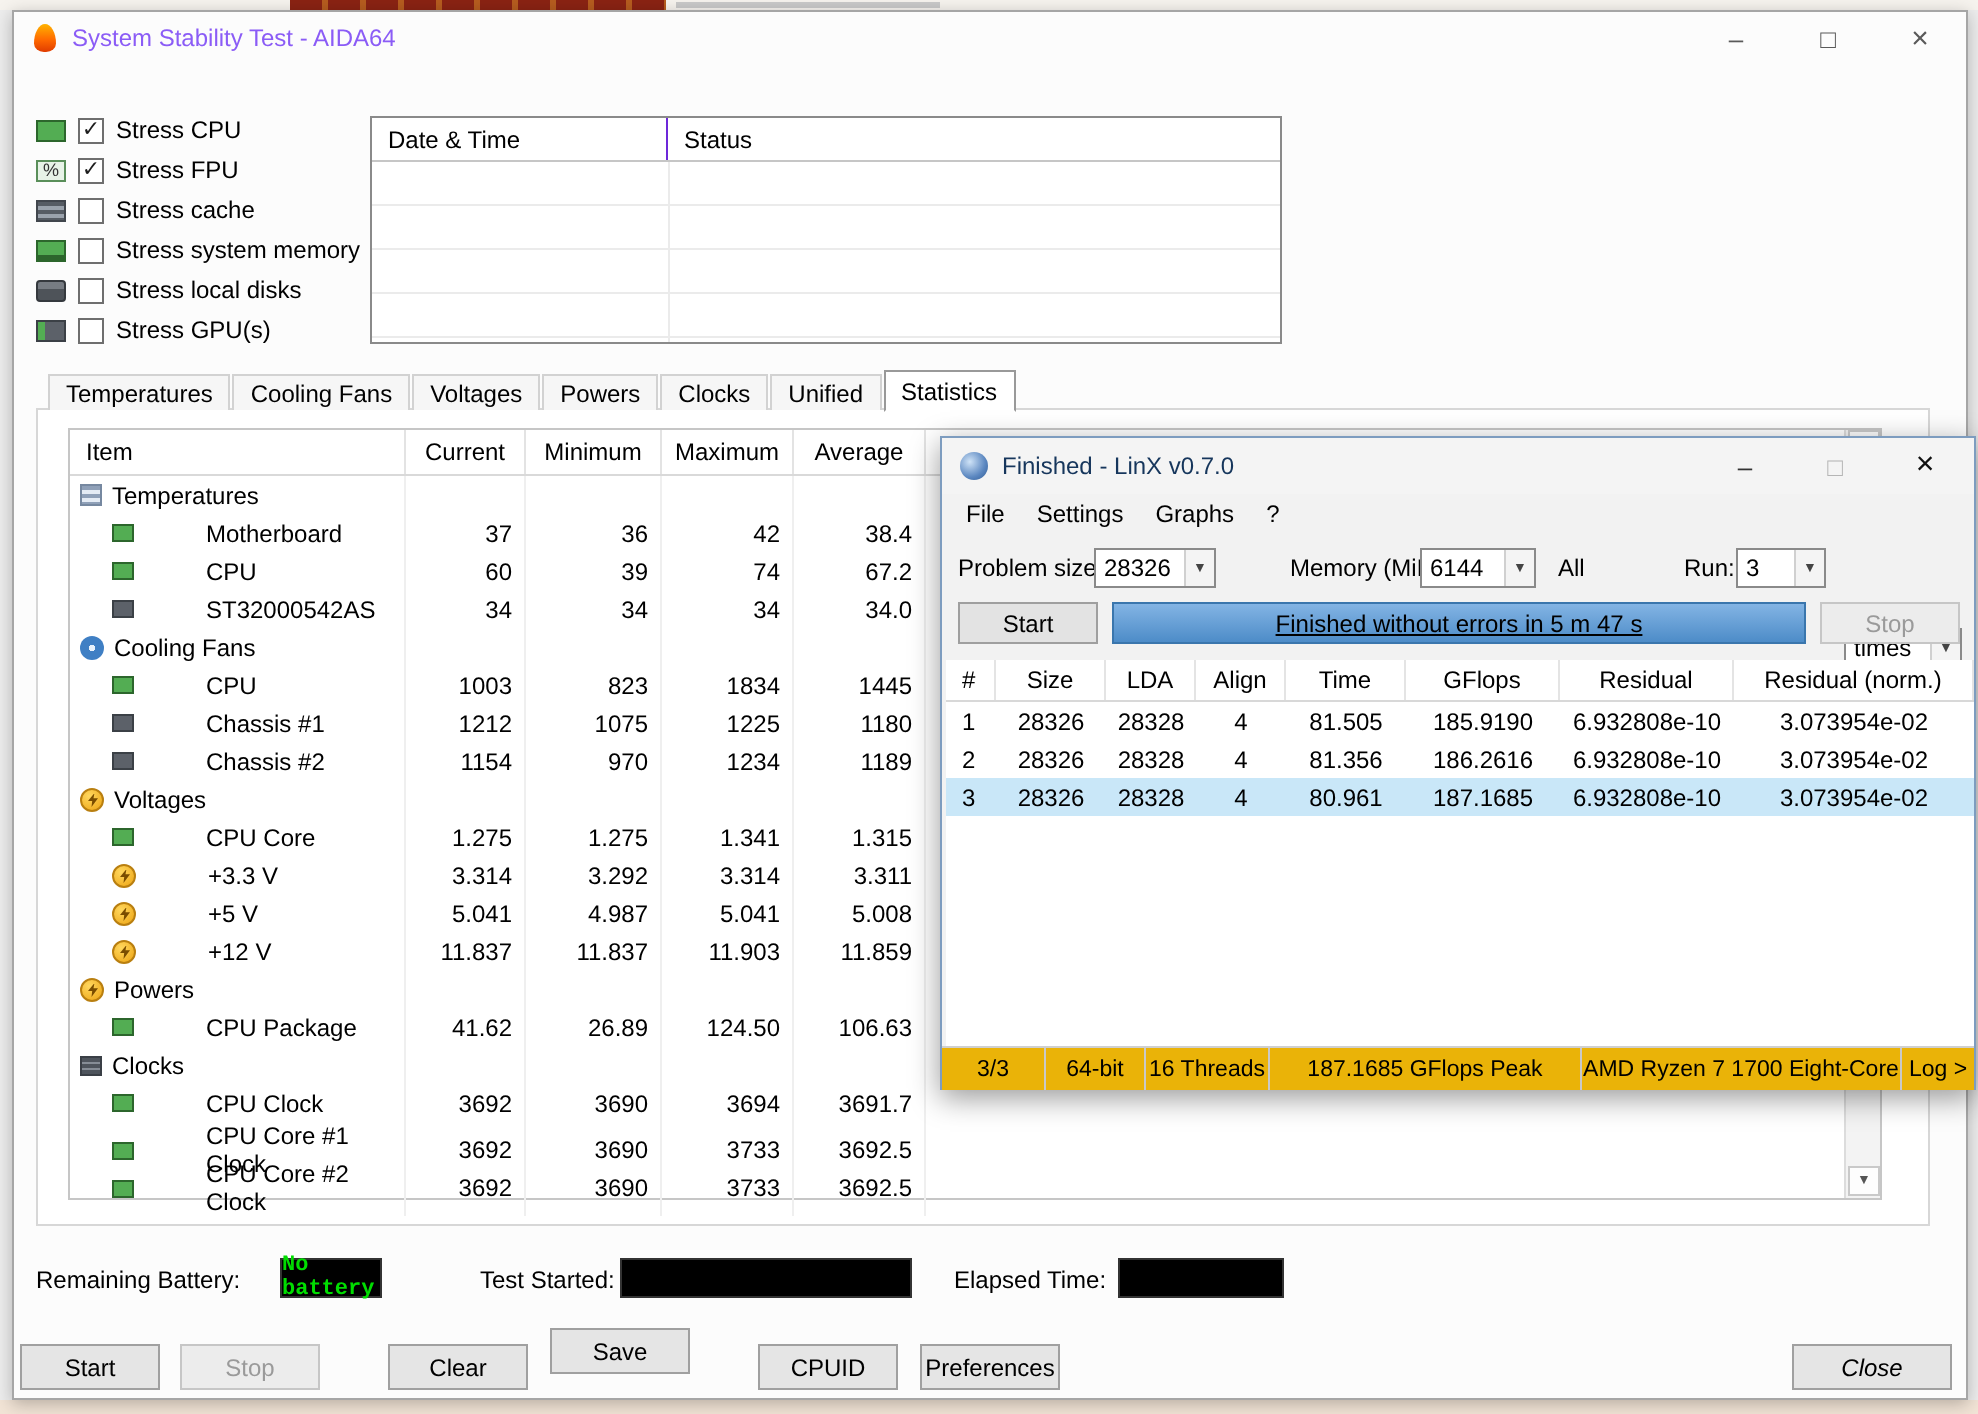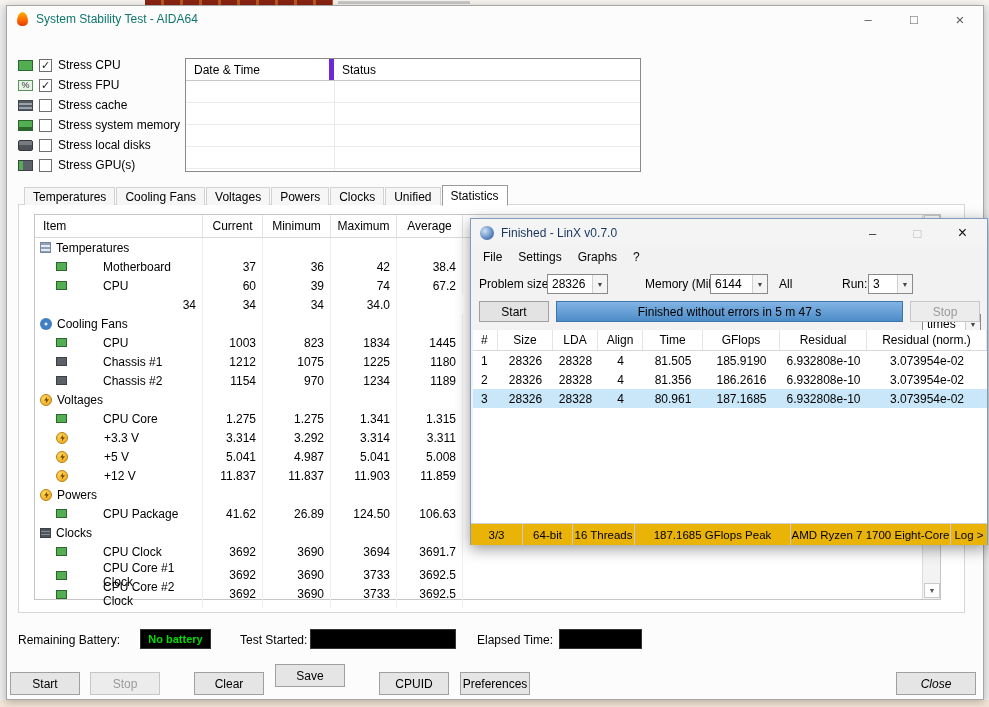--- a/index.html
+++ b/index.html
@@ -9,42 +9,42 @@
   
   .topstrip{position:absolute;left:0;top:0;width:989px;height:5px;background:#f6f3ee;}
   .ts1{position:absolute;left:145px;top:0;width:188px;height:5px;background:repeating-linear-gradient(90deg,#8a2313 0 16px,#b65c1f 16px 19px);}
   .ts2{position:absolute;left:338px;top:1px;width:132px;height:3px;background:#c9c9c9;}
   .botstrip{position:absolute;left:0;top:700px;width:989px;height:7px;background:#f2e4d6;}
 
   
   .mwin{position:absolute;left:6px;top:5px;width:978px;height:695px;background:#fcfcfc;border:1px solid #a6a6a6;box-shadow:0 2px 8px rgba(0,0,0,.25);}
   .mtitlebar{position:absolute;left:7px;top:6px;width:976px;height:26px;display:flex;align-items:center;background:#fcfcfc;}
   .flame{width:11px;height:14px;margin-left:10px;background:linear-gradient(180deg,#ffb300,#ff6a00 55%,#e03c00);border-radius:50% 50% 45% 45%/70% 70% 30% 30%;}
-  .mtitle-text{margin-left:8px;color:#0f766e;}
+  .mtitle-text{margin-left:8px;color:#8b5cf6;}
   .wbtns{position:absolute;right:0;top:0;height:26px;display:flex;}
   .wbtn{width:46px;height:26px;display:flex;align-items:center;justify-content:center;color:#5a5a5a;font-size:13px;}
   .wbtn.close{font-size:15px;}
 
   
   .opts{position:absolute;left:18px;top:55px;z-index:1;}
   .opt{display:flex;align-items:center;height:20px;gap:6px;}
   .oi{width:15px;height:11px;flex:none;}
   .oi-cpu{background:#53ad53;border:1px solid #2c662c;}
   .oi-fpu{background:#e7f3e7;border:1px solid #5a8f5a;display:flex;align-items:center;justify-content:center;font-size:9px;color:#333;line-height:1;}
   .oi-cache{background:repeating-linear-gradient(180deg,#565c64 0 2px,#9aa2ac 2px 4px);border:1px solid #41464d;}
   .oi-mem{background:linear-gradient(180deg,#53ad53 0 70%,#2c662c 70% 100%);border:1px solid #2c662c;}
   .oi-hdd{background:linear-gradient(180deg,#777c83 0 40%,#4e5359 40%);border:1px solid #35393e;border-radius:2px;}
   .oi-gpu{background:linear-gradient(90deg,#53ad53 0 28%,#5c6169 28%);border:1px solid #3b4046;}
   .cb{width:13px;height:13px;border:1px solid #6e6e6e;background:#fff;display:flex;align-items:center;justify-content:center;font-size:11px;line-height:1;color:#1d1d1d;flex:none;}
 
   
   .elog{position:absolute;left:185px;top:58px;width:456px;height:114px;border:1px solid #8a8a8a;background:#fff;z-index:1;}
   .ehead{display:grid;grid-template-columns:148px 1fr;height:22px;border-bottom:1px solid #c6c6c6;align-items:center;}
   .ehead .hc{padding-left:8px;height:100%;display:flex;align-items:center;}
-  .ehead .hc:first-child{border-right:5px solid #6d28d9;}
+  .ehead .hc:first-child{border-right:1px solid #6d28d9;}
   .erow{height:22px;border-bottom:1px solid #ebebeb;}
   .ediv{position:absolute;left:148px;top:22px;bottom:0;width:1px;background:#ebebeb;}
 
   
   .tabs{position:absolute;left:24px;top:184px;height:21px;display:flex;align-items:flex-end;z-index:3;}
   .tab{height:18px;display:flex;align-items:center;padding:0 8px;background:#f6f6f6;border:1px solid #d2d2d2;border-bottom:none;margin-right:1px;}
   .tab.active{height:21px;background:#fff;border:1px solid #999;border-bottom:1px solid #fff;margin-bottom:-1px;}
 
   
   .panel{position:absolute;left:18px;top:204px;width:947px;height:409px;border:1px solid #d7d7d7;background:#fff;z-index:0;}
@@ -95,21 +95,21 @@
   .lwbtn.max{color:#b5b5b5;}
   .lwbtn.close{font-size:16px;color:#111;}
   .lmenu{position:absolute;left:0;top:28px;width:516px;height:20px;display:flex;align-items:center;padding-left:4px;background:#f2f2f2;}
   .mi{padding:0 8px;height:20px;display:flex;align-items:center;}
   .llabel{position:absolute;}
   .sel{position:absolute;height:20px;border:1px solid #8a8a8a;background:#fff;display:flex;align-items:stretch;}
   .sel .v{flex:1;display:flex;align-items:center;padding-left:4px;}
   .sel .ar{width:15px;display:flex;align-items:center;justify-content:center;font-size:7px;color:#444;border-left:1px solid #d0d0d0;background:#f4f4f4;}
   .lbtn{position:absolute;height:21px;background:#e3e3e3;border:1px solid #9f9f9f;font-family:inherit;font-size:12px;display:flex;align-items:center;justify-content:center;}
   .lbtn.disabled{color:#9a9a9a;background:#ececec;border-color:#c6c6c6;}
-  .lprogress{position:absolute;left:85px;top:82px;width:347px;height:21px;border:1px solid #3a76ad;background:linear-gradient(180deg,#83b4e4,#4d8cc8);display:flex;align-items:center;justify-content:center;color:#000;}
+  .lprogress{position:absolute;left:85px;top:82px;width:347px;height:21px;border:1px solid #3a76ad;background:linear-gradient(180deg,#83b4e4,#4d8cc8);display:flex;align-items:center;justify-content:center;color:#000;text-decoration:underline;}
   .ltable{position:absolute;left:2px;top:111px;width:514px;height:193px;background:#fff;}
   .lhead,.lrow{display:grid;grid-template-columns:25px 55px 45px 45px 60px 77px 87px 1fr;}
   .lhead{height:21px;border-bottom:1px solid #d8d8d8;}
   .lhead .lc{display:flex;align-items:center;justify-content:center;border-right:1px solid #e4e4e4;height:100%;}
   .lrow{height:19px;}
   .lrow .lc{display:flex;align-items:center;justify-content:center;height:100%;}
   .lhead .lc.first,.lrow .lc.first{justify-content:flex-start;padding-left:8px;}
   .lrow.selected{background:#c9e7f8;}
   .lstatus{position:absolute;left:0;top:304px;width:516px;height:22px;background:#eab308;border-top:1px solid #cfcfcf;display:flex;}
   .lseg{display:flex;align-items:center;justify-content:center;border-right:1px solid #c9c9c9;font-size:11.5px;white-space:nowrap;overflow:hidden;}
@@ -235,20 +235,24 @@
           <span class="ic ic-chip"></span>
           <span>CPU</span>
         </div>
       <div class="sc cn">60</div>
         <div class="sc cn">39</div>
         <div class="sc cn">74</div>
         <div class="sc cn">67.2</div>
         <div class="sc cf"></div>
     </div>
     <div class="srow sub">
+      <div class="sc ci">
+          <span class="ic ic-dark"></span>
+          <span>ST32000542AS</span>
+        </div>
       <div class="sc cn">34</div>
         <div class="sc cn">34</div>
         <div class="sc cn">34</div>
         <div class="sc cn">34.0</div>
         <div class="sc cf"></div>
     </div>
     <div class="srow grp">
       <div class="sc ci">
           <span class="ic ic-fan"></span>
           <span>Cooling Fans</span>
@@ -415,21 +419,21 @@
     </div>
   </div>
 
   <div class="sbar">
     <div class="sbtn up">▲</div>
     <div class="sthumb"></div>
     <div class="sbtn down">▼</div>
   </div>
 
   <span class="flabel" style="left:18px;top:633px;">Remaining Battery:</span>
-  <div class="blackbox" style="left:140px;top:629px;width:71px;">
+  <div class="blackbox" style="left:140px;top:629px;width:51px;font-family:Liberation Mono, monospace;">
     <span class="battery-val">No battery</span>
   </div>
   <span class="flabel" style="left:228px;top:633px;margin-left:12px;">Test Started:</span>
   <div class="blackbox" style="left:310px;top:629px;width:146px;"></div>
   <span class="flabel" style="left:477px;top:633px;">Elapsed Time:</span>
   <div class="blackbox" style="left:559px;top:629px;width:83px;"></div>
 
   <button class="btn" style="left:10px;top:672px;width:70px;">Start</button>
   <button class="btn disabled" style="left:90px;top:672px;width:70px;">Stop</button>
   <button class="btn" style="left:194px;top:672px;width:70px;">Clear</button>

